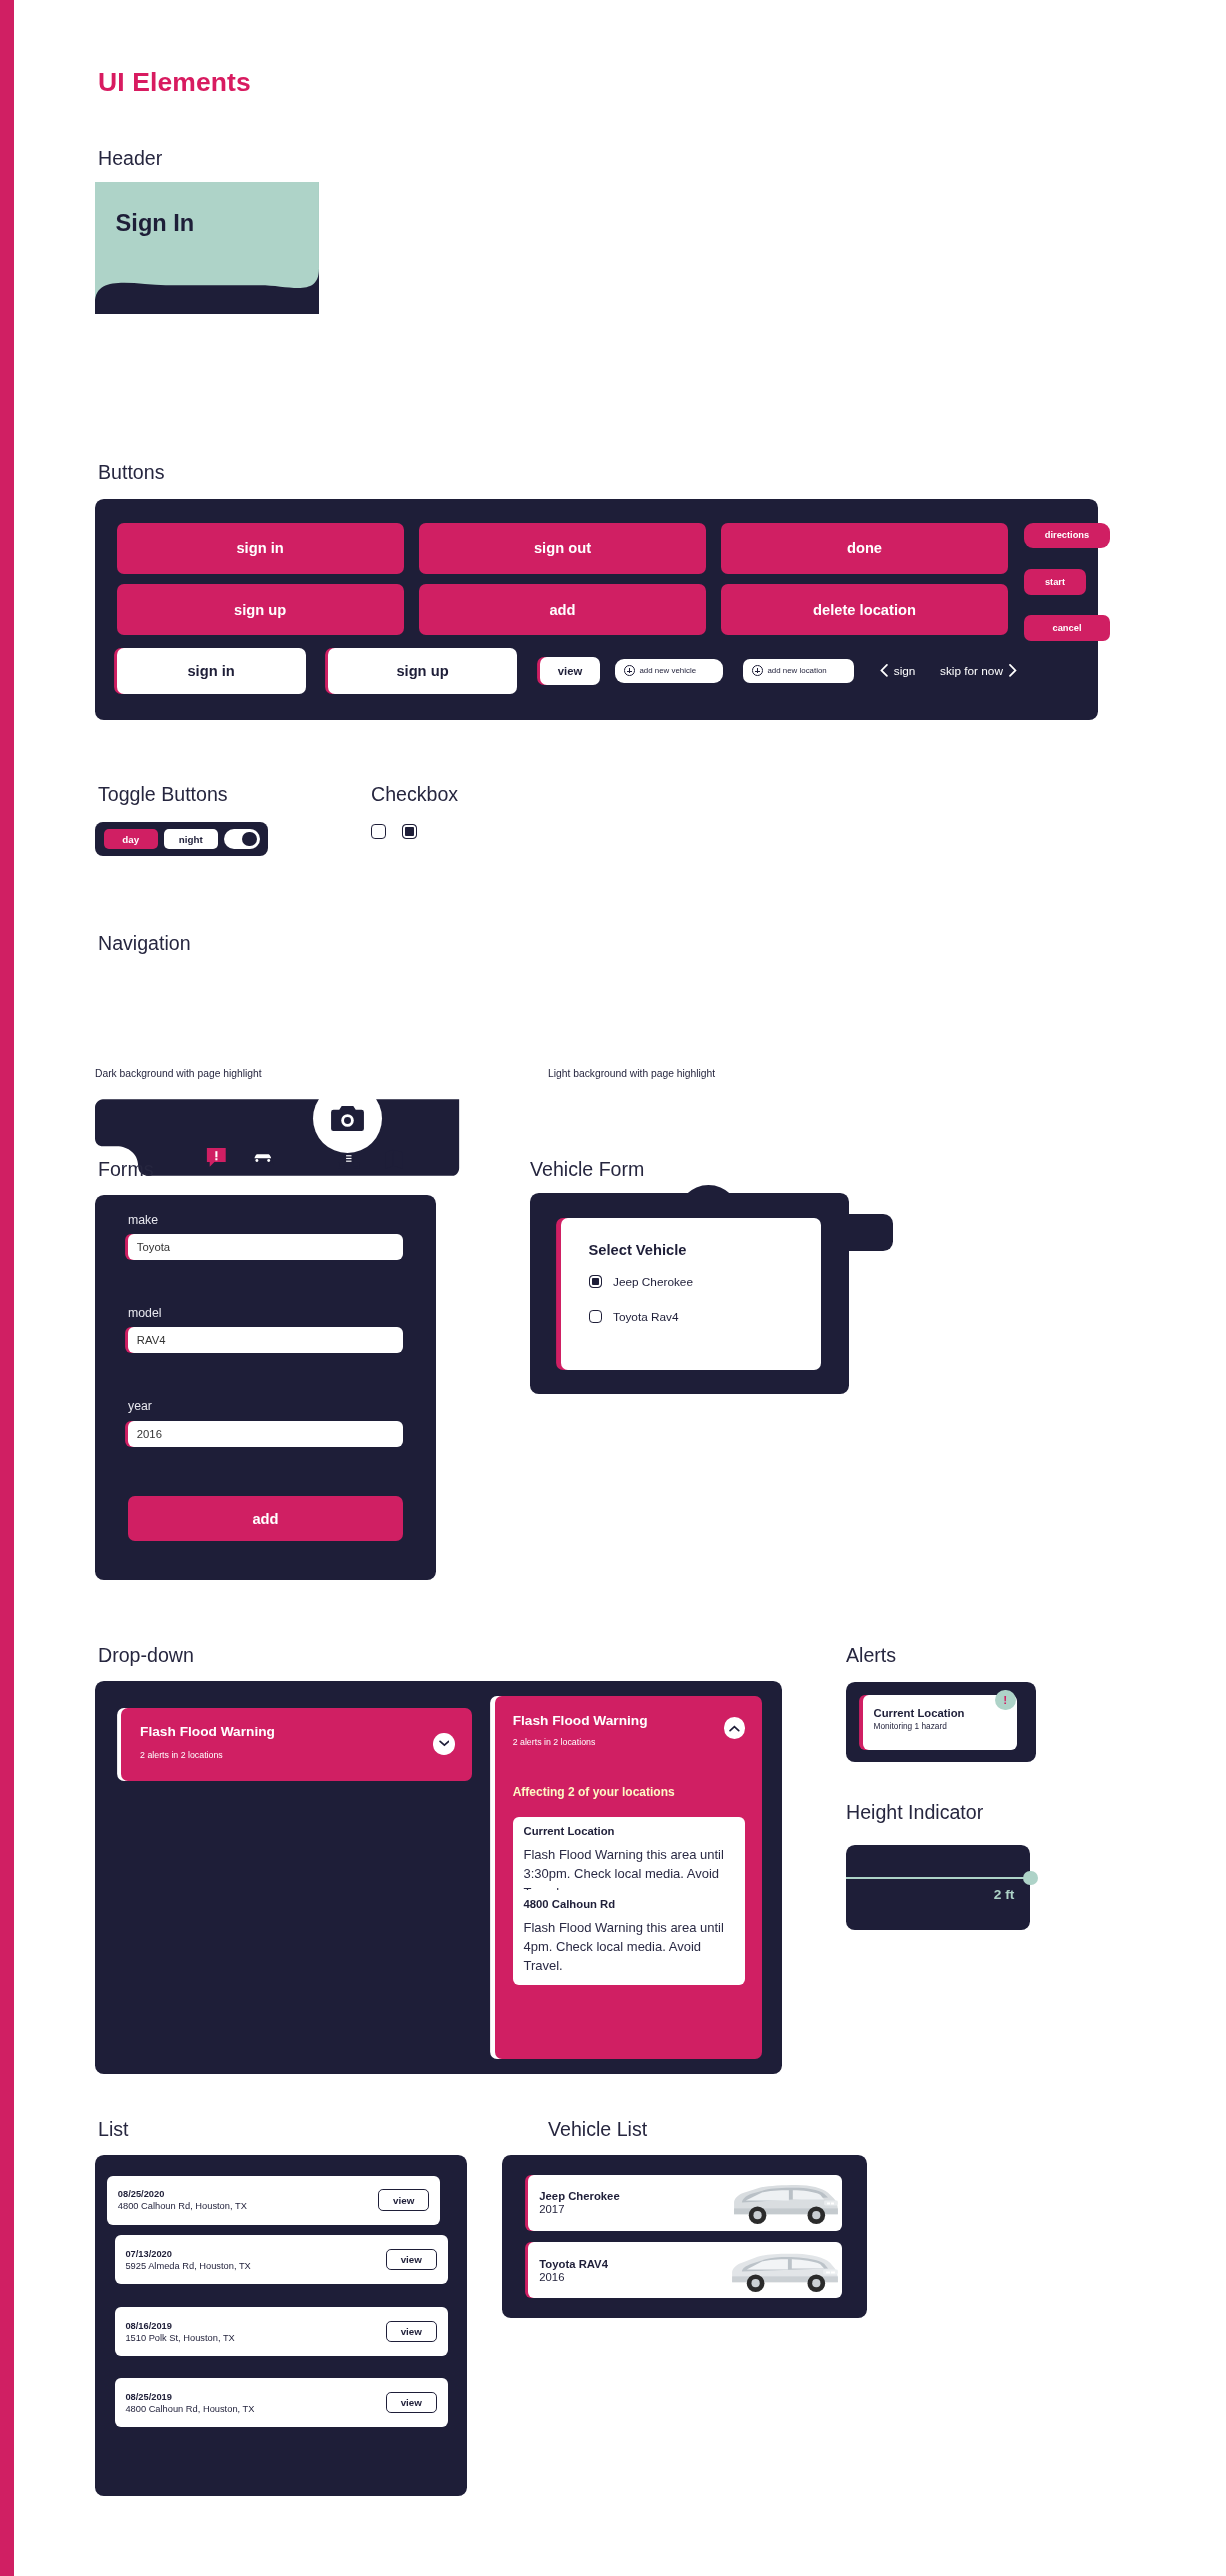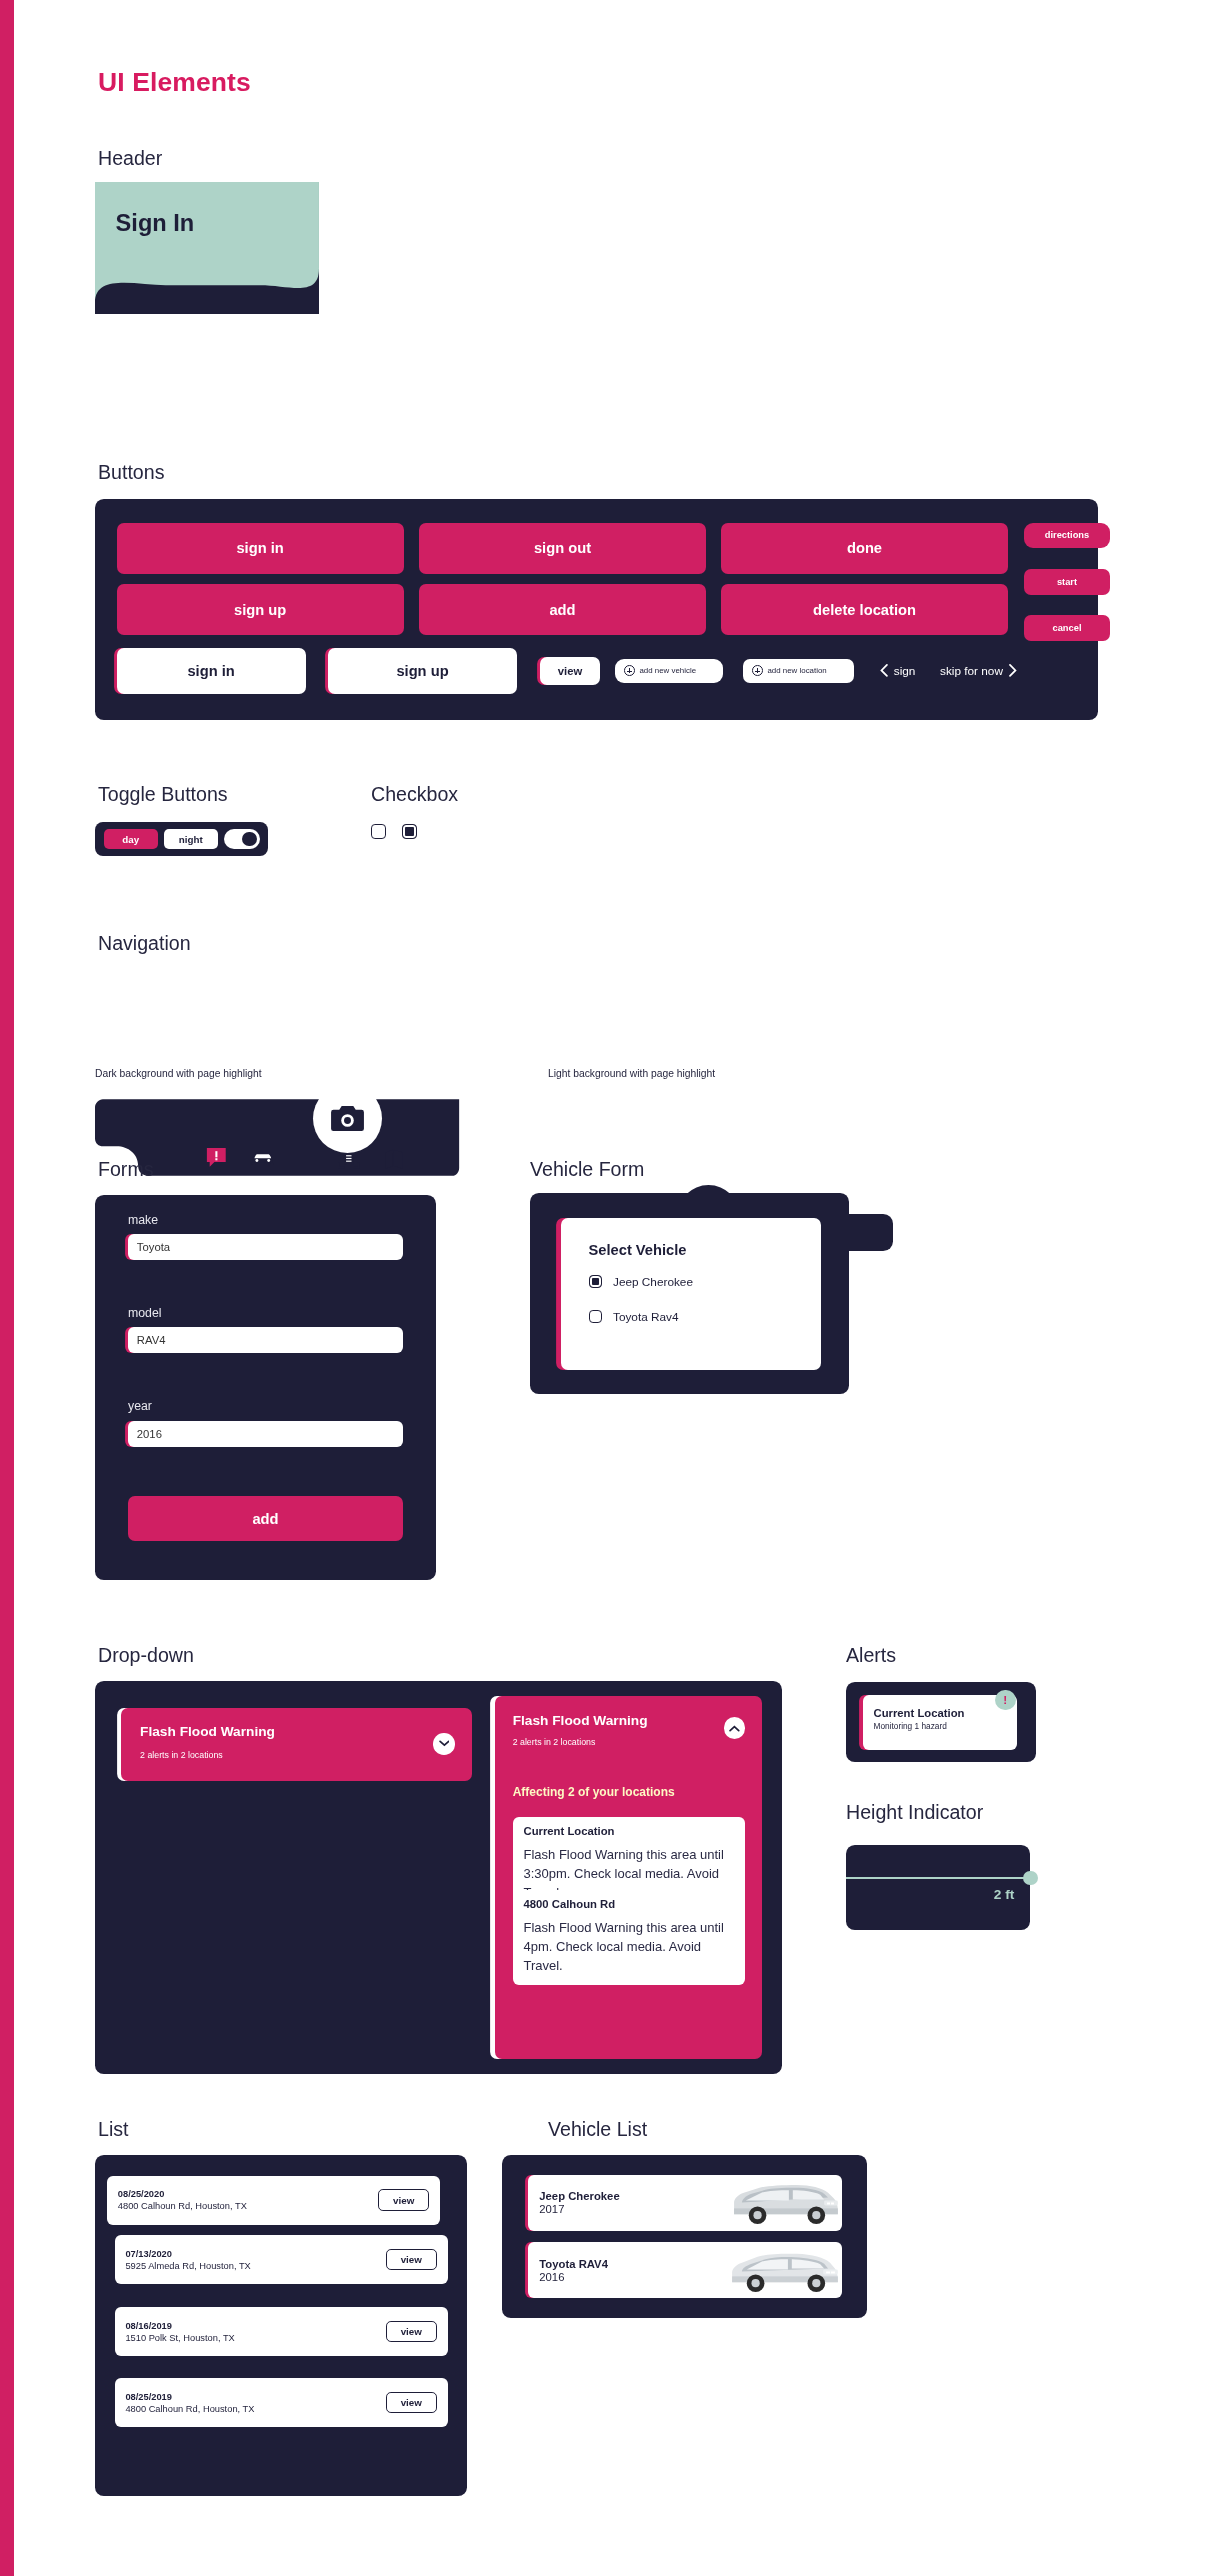--- a/index.html
+++ b/index.html
@@ -207,21 +207,21 @@
 
     <div class="btn btn-pink abs" style="left:21.6px; top:23.6px; width:287px; height:51px; font-size:14.7px;">sign in</div>
     <div class="btn btn-pink abs" style="left:626px; top:23.6px; width:287px; height:51px; font-size:14.7px;">done</div>
     <div class="btn btn-pink abs" style="left:324px; top:23.6px; width:287px; height:51px; font-size:14.7px;">sign out</div>
 
     <div class="btn btn-pink abs" style="left:21.6px; top:85px; width:287px; height:51px; font-size:14.7px;">sign up</div>
     <div class="btn btn-pink abs" style="left:324px; top:85px; width:287px; height:51px; font-size:14.7px;">add</div>
     <div class="btn btn-pink abs" style="left:626px; top:85px; width:287px; height:51px; font-size:14.7px;">delete location</div>
 
     <div class="btn btn-pink abs" style="left:929px; top:23.6px; width:86px; height:25.5px; font-size:9.3px;border-radius:9px;">directions</div>
-    <div class="btn btn-pink abs" style="left:929px; top:70px; width:86px; height:25.5px; font-size:9.3px;">start</div>
+    <div class="btn btn-pink abs" style="left:929px; top:70px; width:62px; height:25.5px; font-size:9.3px;">start</div>
     <div class="btn btn-pink abs" style="left:929px; top:116px; width:86px; height:25.5px; font-size:9.3px;">cancel</div>
 
     <div class="btn btn-white abs" style="left:21.6px; top:149px; width:189px; height:46px; font-size:14.7px;">sign in</div>
     <div class="btn btn-white abs" style="left:233px; top:149px; width:189px; height:46px; font-size:14.7px;">sign up</div>
 
     <div class="btn btn-white abs" style="left:445px; top:158px; width:60px; height:27.5px; font-size:11.3px;">view</div>
 
     <div class="pill abs" style="left:520px; top:160px; width:108px; height:23.6px;border-radius:9px;">
       <span class="circ-plus"></span>
       <span>add new vehicle</span>

